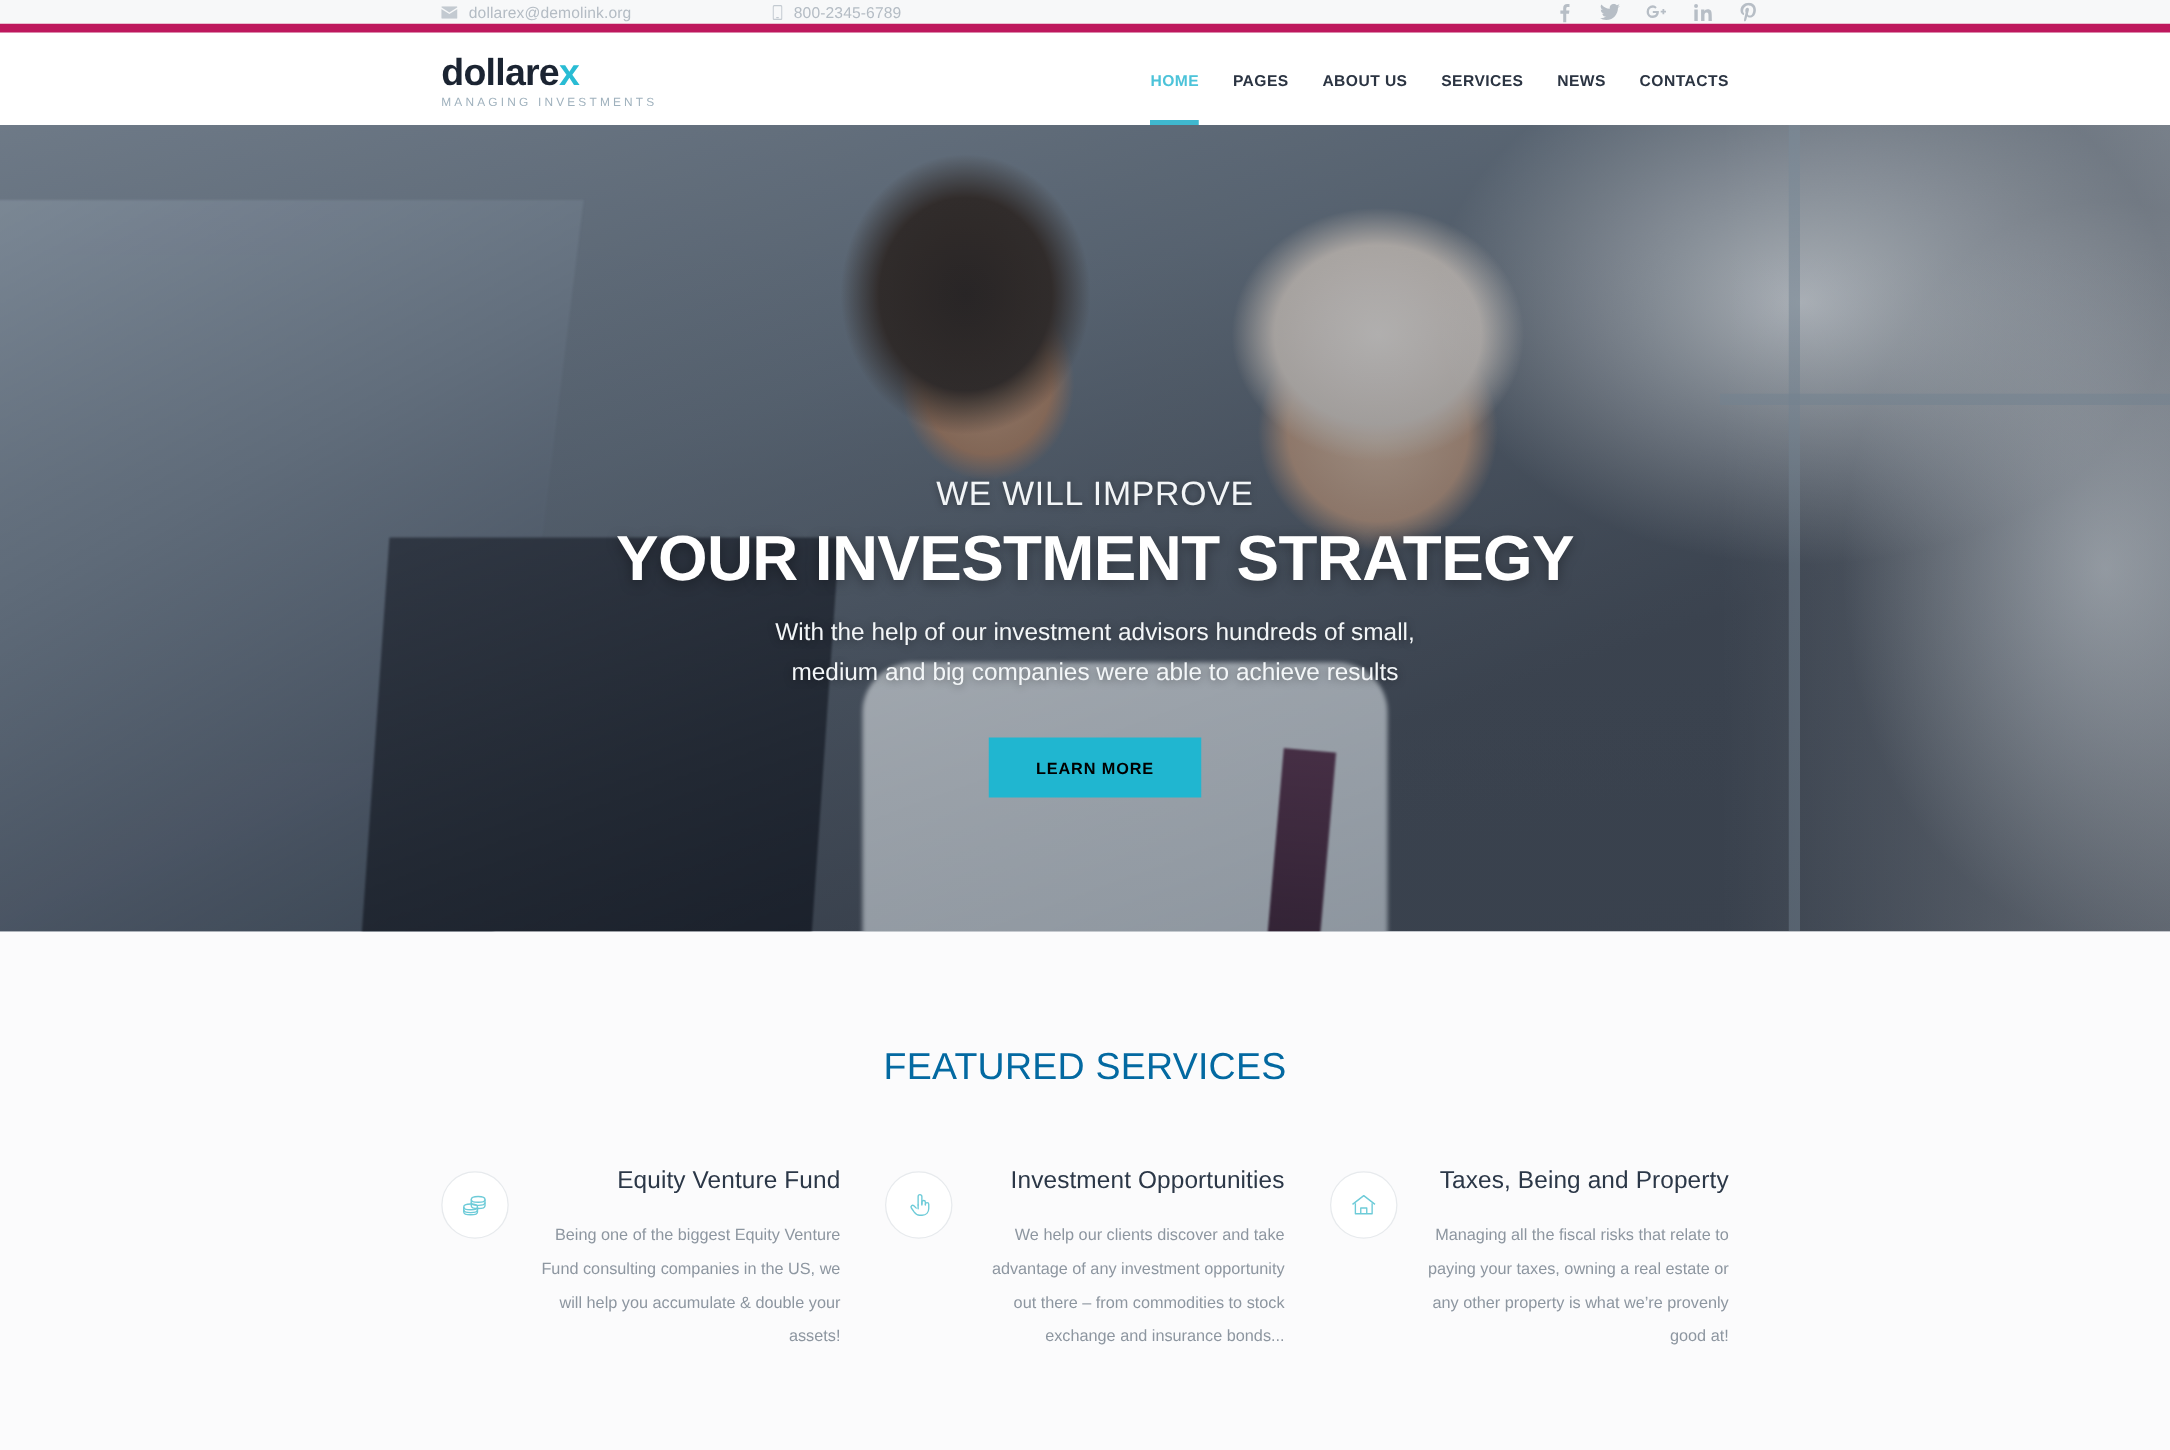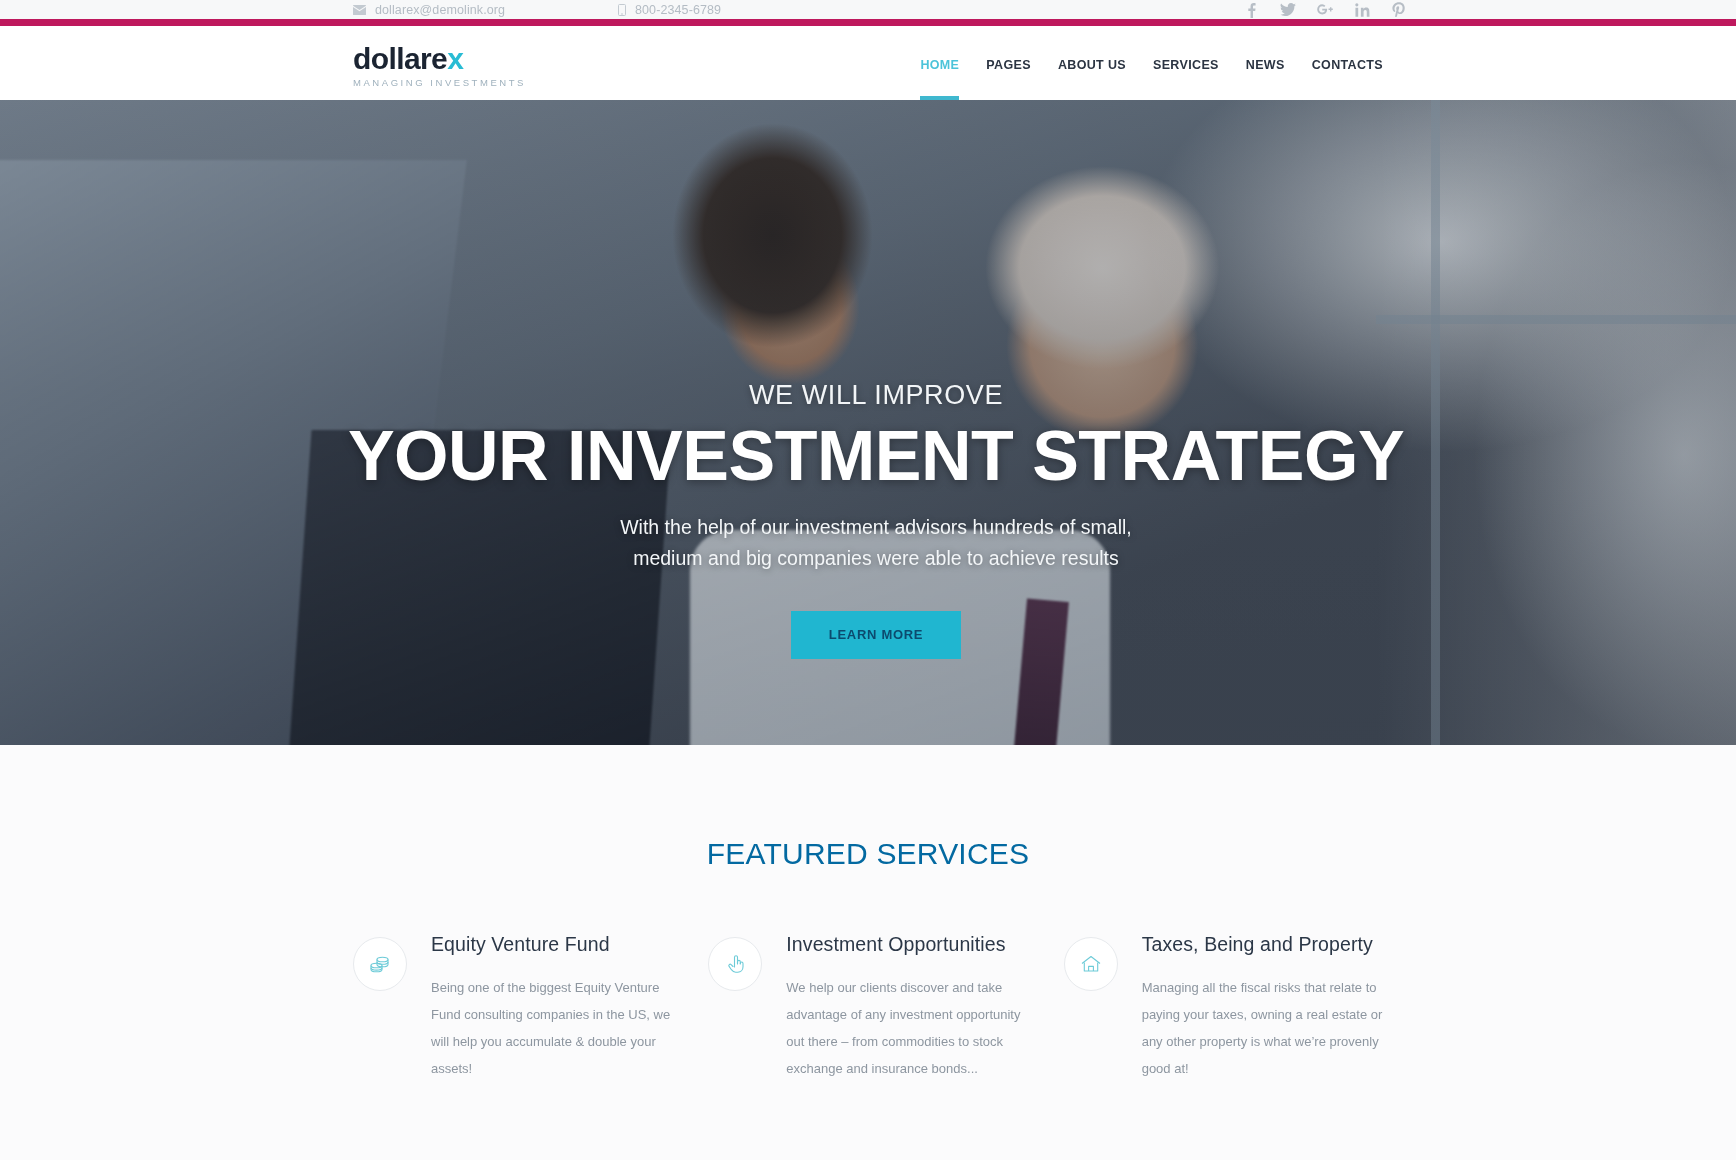--- a/index.html
+++ b/index.html
@@ -209,38 +209,38 @@
   }
   .hero-kicker {
     font-size: 27px;
     letter-spacing: .6px;
     font-weight: normal;
     color: #f2f5f7;
     text-shadow: 0 1px 6px rgba(0,0,0,.35);
   }
   .hero-title {
     margin-top: 8px;
-    font-size: 70px;
+    font-size: 51px;
     font-weight: bold;
     letter-spacing: -0.5px;
     line-height: 1.08;
     text-shadow: 0 2px 10px rgba(0,0,0,.35);
   }
   .hero-sub {
     margin-top: 17px;
     font-size: 19.5px;
     line-height: 1.62;
     max-width: 540px;
     color: #f3f6f8;
     text-shadow: 0 1px 7px rgba(0,0,0,.4);
   }
   .hero-btn {
     margin-top: 36px;
     background: #20b6d0;
-    color: #0c4a6e;
+    color: #000000;
     border: none;
     width: 170px;
     height: 48px;
     font-size: 13px;
     font-weight: bold;
     letter-spacing: .7px;
     cursor: pointer;
     font-family: "Liberation Sans", sans-serif;
   }
 
@@ -257,20 +257,21 @@
     color: #0369a1;
     font-weight: normal;
     letter-spacing: .2px;
   }
   .grid {
     margin-top: 62px;
     display: grid;
     grid-template-columns: repeat(3, 1fr);
     row-gap: 80px;
     column-gap: 36px;
+    text-align: right;
   }
   .card { display: flex; gap: 24px; }
   .card-icon {
     flex: 0 0 auto;
     width: 54px; height: 54px;
     border-radius: 50%;
     border: 1px solid #e7eaed;
     display: flex;
     align-items: center;
     justify-content: center;

